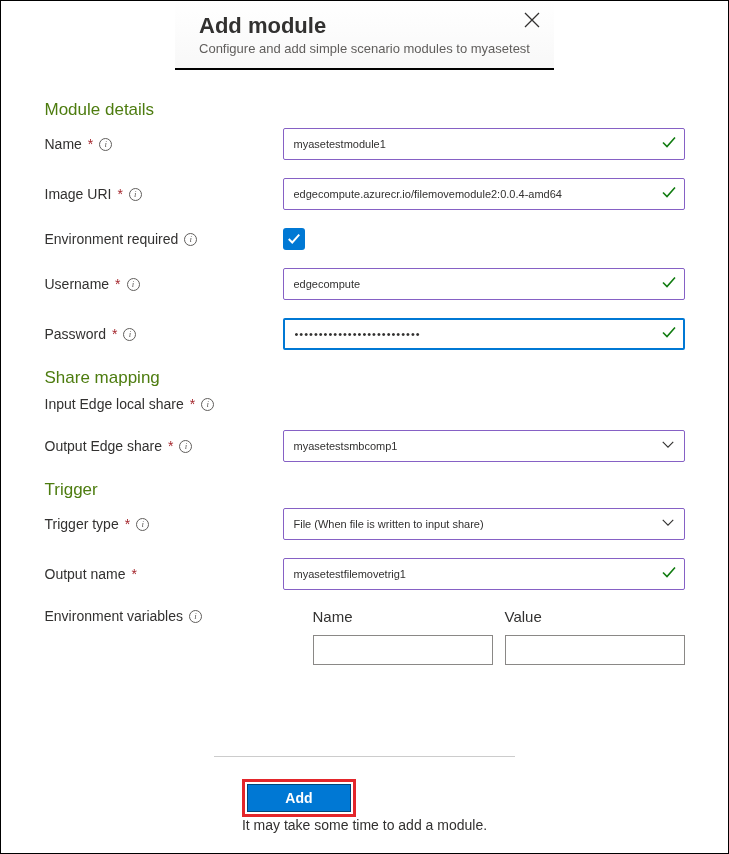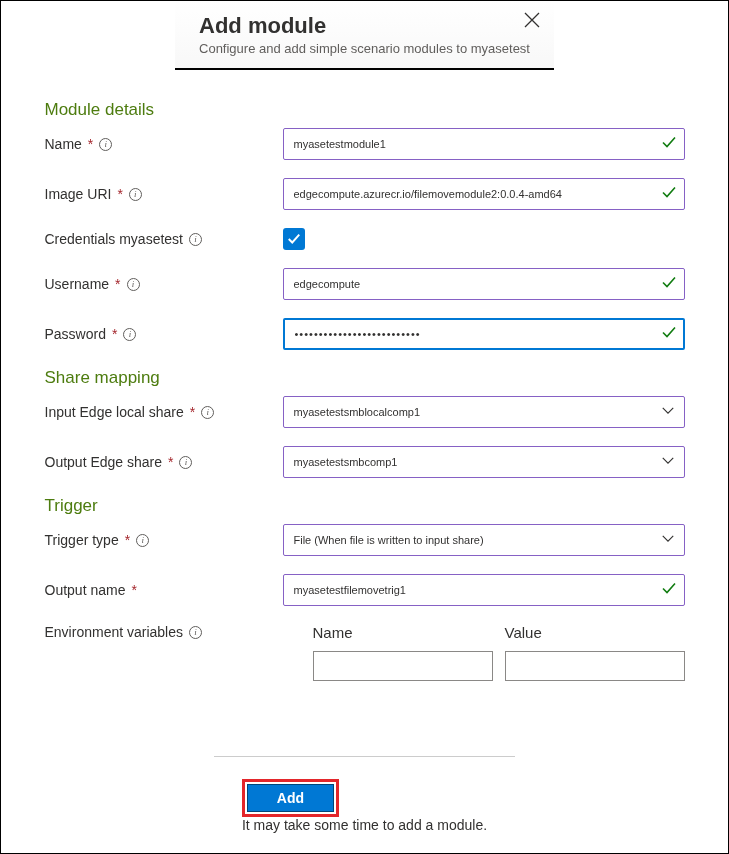--- a/index.html
+++ b/index.html
@@ -163,21 +163,21 @@
     border: 3px solid #e3262b;
     padding: 2px;
   }
   .add-btn {
     background: #0078d4;
     border: 1px solid #004578;
     color: #fff;
     font-weight: 600;
     font-size: 14px;
     height: 28px;
-    width: 87px;
+    width: 104px;
     cursor: pointer;
   }
   .footer-note {
     margin-top: 0;
     font-size: 14px;
     color: #323130;
   }
 </style>
 </head>
 <body>
@@ -225,21 +225,21 @@
         <span class="valid-check">
           <svg width="16" height="16" viewBox="0 0 16 16">
               <path d="M2 8 L6 12 L14 3" stroke="#107c10" stroke-width="1.6" fill="none"></path>
             </svg>
         </span>
       </div>
     </div>
 
     <div class="row">
       <div class="label-col">
-        <span>Credentials myasetest</span>
+        <span>Environment required</span>
         <span class="info-icon">i</span>
       </div>
       <div class="field-col">
         <div class="checkbox">
           <svg width="14" height="14" viewBox="0 0 16 16">
               <path d="M2 8 L6 12 L14 3" stroke="#fff" stroke-width="2.2" fill="none"></path>
             </svg>
         </div>
       </div>
     </div>
@@ -276,28 +276,20 @@
       </div>
     </div>
 
     <div class="section-title">Share mapping</div>
 
     <div class="row">
       <div class="label-col">
         <span>Input Edge local share</span>
         <span class="req">*</span>
         <span class="info-icon">i</span>
-      </div>
-      <div class="field-col">
-        <input class="select-input" readonly="" value="myasetestsmblocalcomp1" style="">
-        <span class="chevron">
-          <svg width="14" height="14" viewBox="0 0 16 16">
-              <path d="M2 5 L8 11 L14 5" stroke="#323130" stroke-width="1.3" fill="none"></path>
-            </svg>
-        </span>
       </div>
     </div>
 
     <div class="row">
       <div class="label-col">
         <span>Output Edge share</span>
         <span class="req">*</span>
         <span class="info-icon">i</span>
       </div>
       <div class="field-col">

